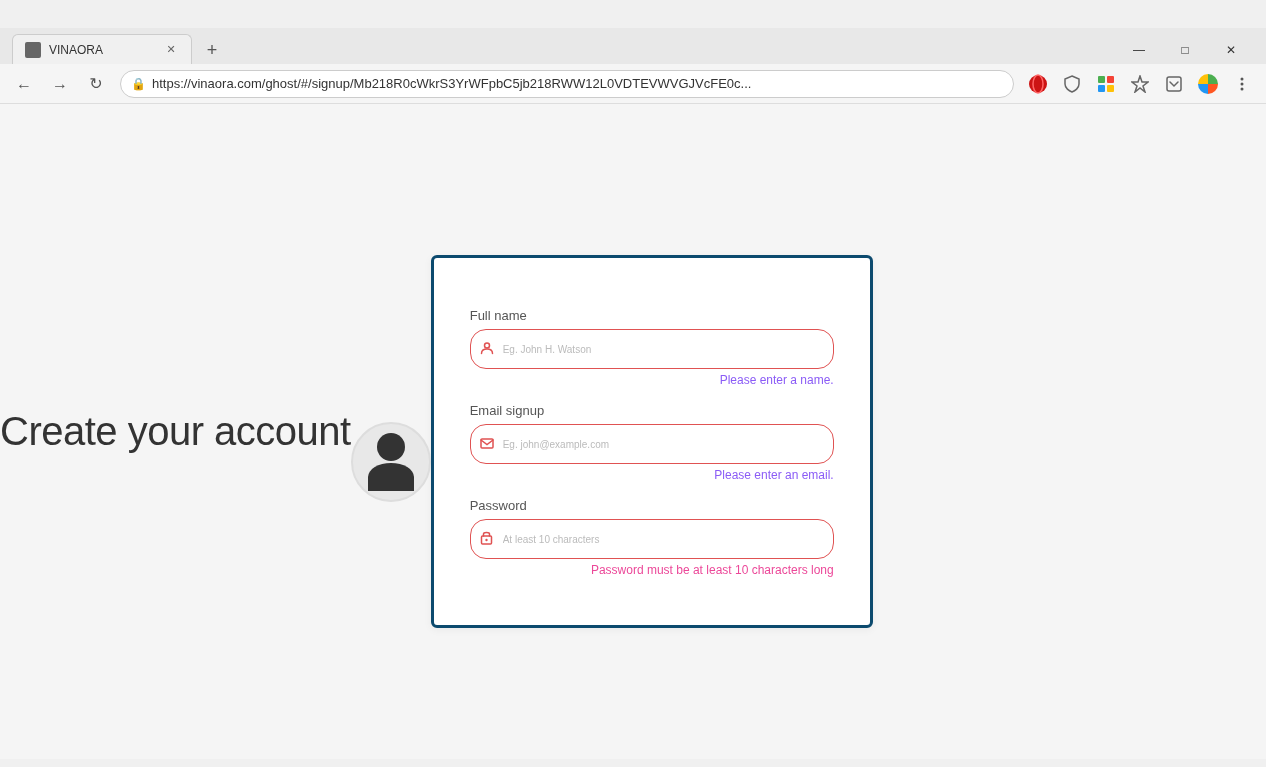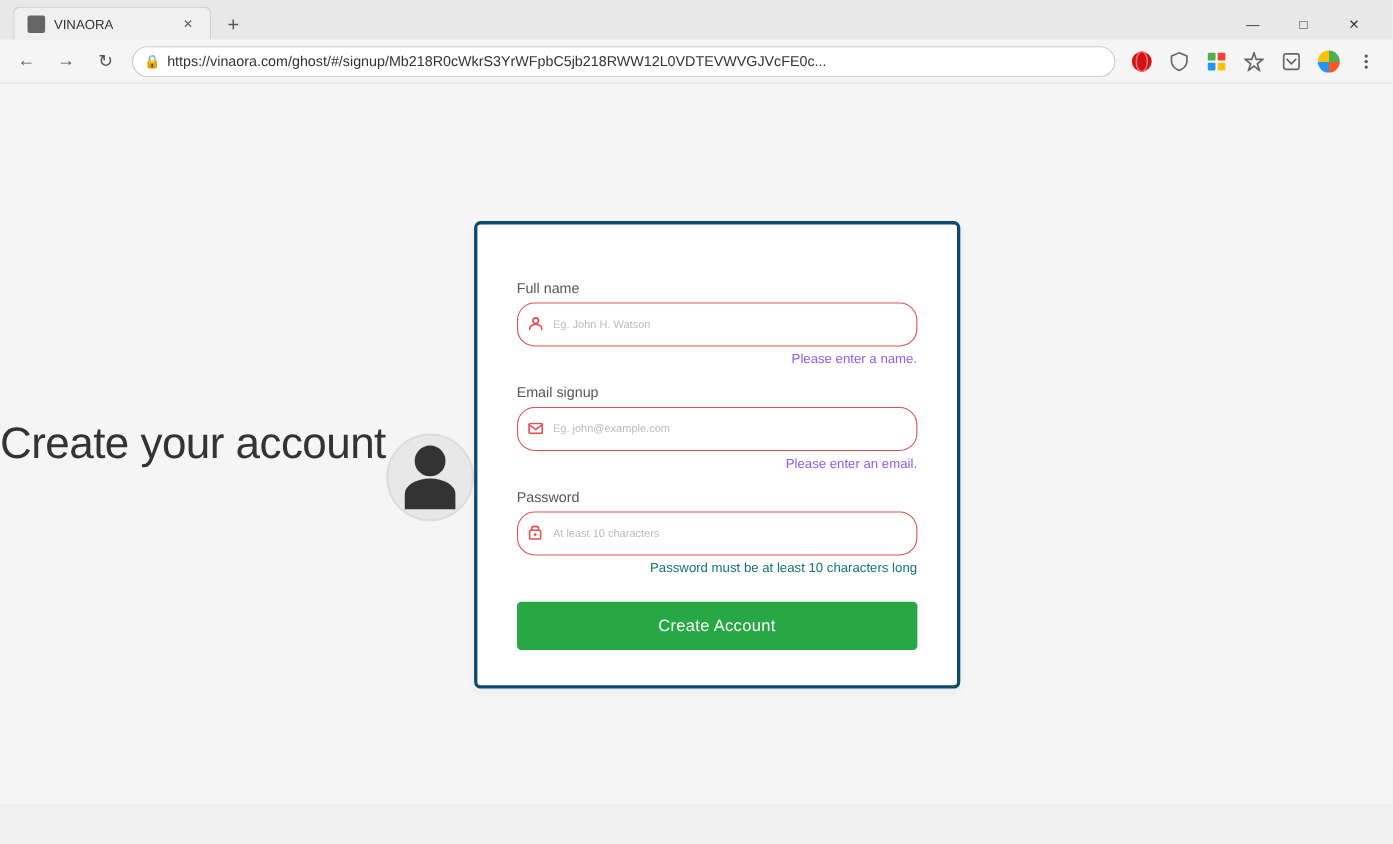--- a/index.html
+++ b/index.html
@@ -12,20 +12,21 @@
       overflow: hidden;
     }
 
     .title-bar {
       height: 36px;
       background: #e8e8e8;
       display: flex;
       align-items: center;
       padding: 16px 8px;
       gap: 4px;
+      margin-top: 28px;
     }
 
     .win-btn {
       width: 46px;
       height: 28px;
       display: flex;
       align-items: center;
       justify-content: center;
       font-size: 12px;
       color: #333;
@@ -302,21 +303,21 @@
     .error-text {
       text-align: right;
       font-size: 12px;
       color: #8b5cf6;
       margin-top: 4px;
     }
 
     .password-error {
       text-align: right;
       font-size: 12px;
-      color: #0f766e;
+      color: #ec4899;
       margin-top: 4px;
     }
 
     .create-btn {
       width: 100%;
       height: 44px;
       background: #28a745;
       color: white;
       border: none;
       border-radius: 4px;
@@ -476,18 +477,17 @@
               <path d="M3.5 6 L3.5 4 C3.5 2.067 9.5 2.067 9.5 4 L9.5 6" stroke="#e05252" stroke-width="1.5" stroke-linecap="round"></path>
               <circle cx="6.5" cy="10" r="1.2" fill="#e05252"></circle>
             </svg>
           </span>
           <input class="form-input" type="password" placeholder="At least 10 characters" style="">
         </div>
         <div class="password-error">Password must be at least 10 characters long</div>
       </div>
 
       
-      <button class="create-btn">Create Account</button>
 
     </div>
   </div>
 
 </div>
 
 </body></html>

